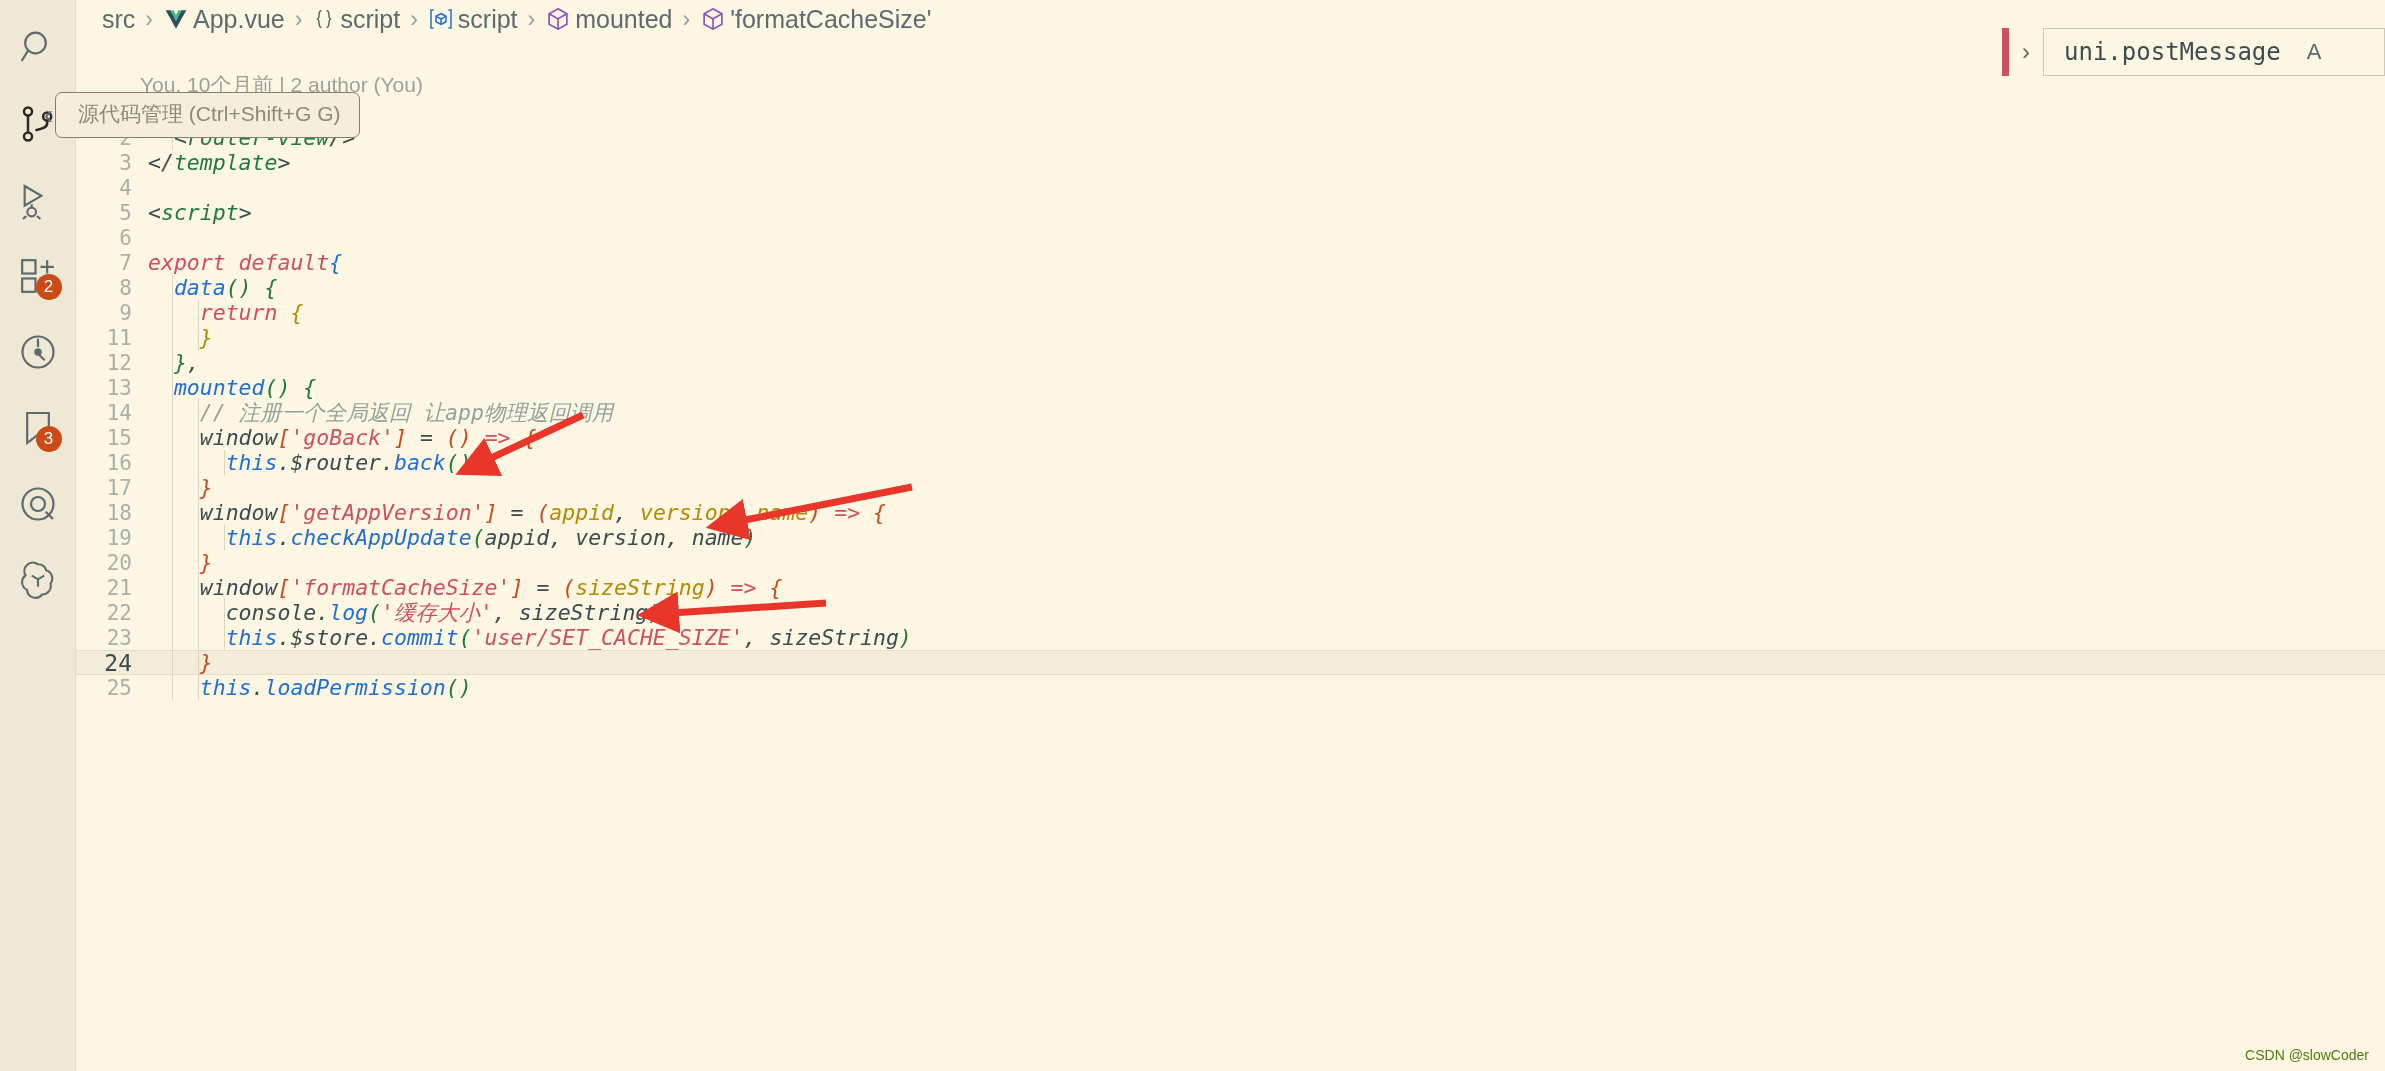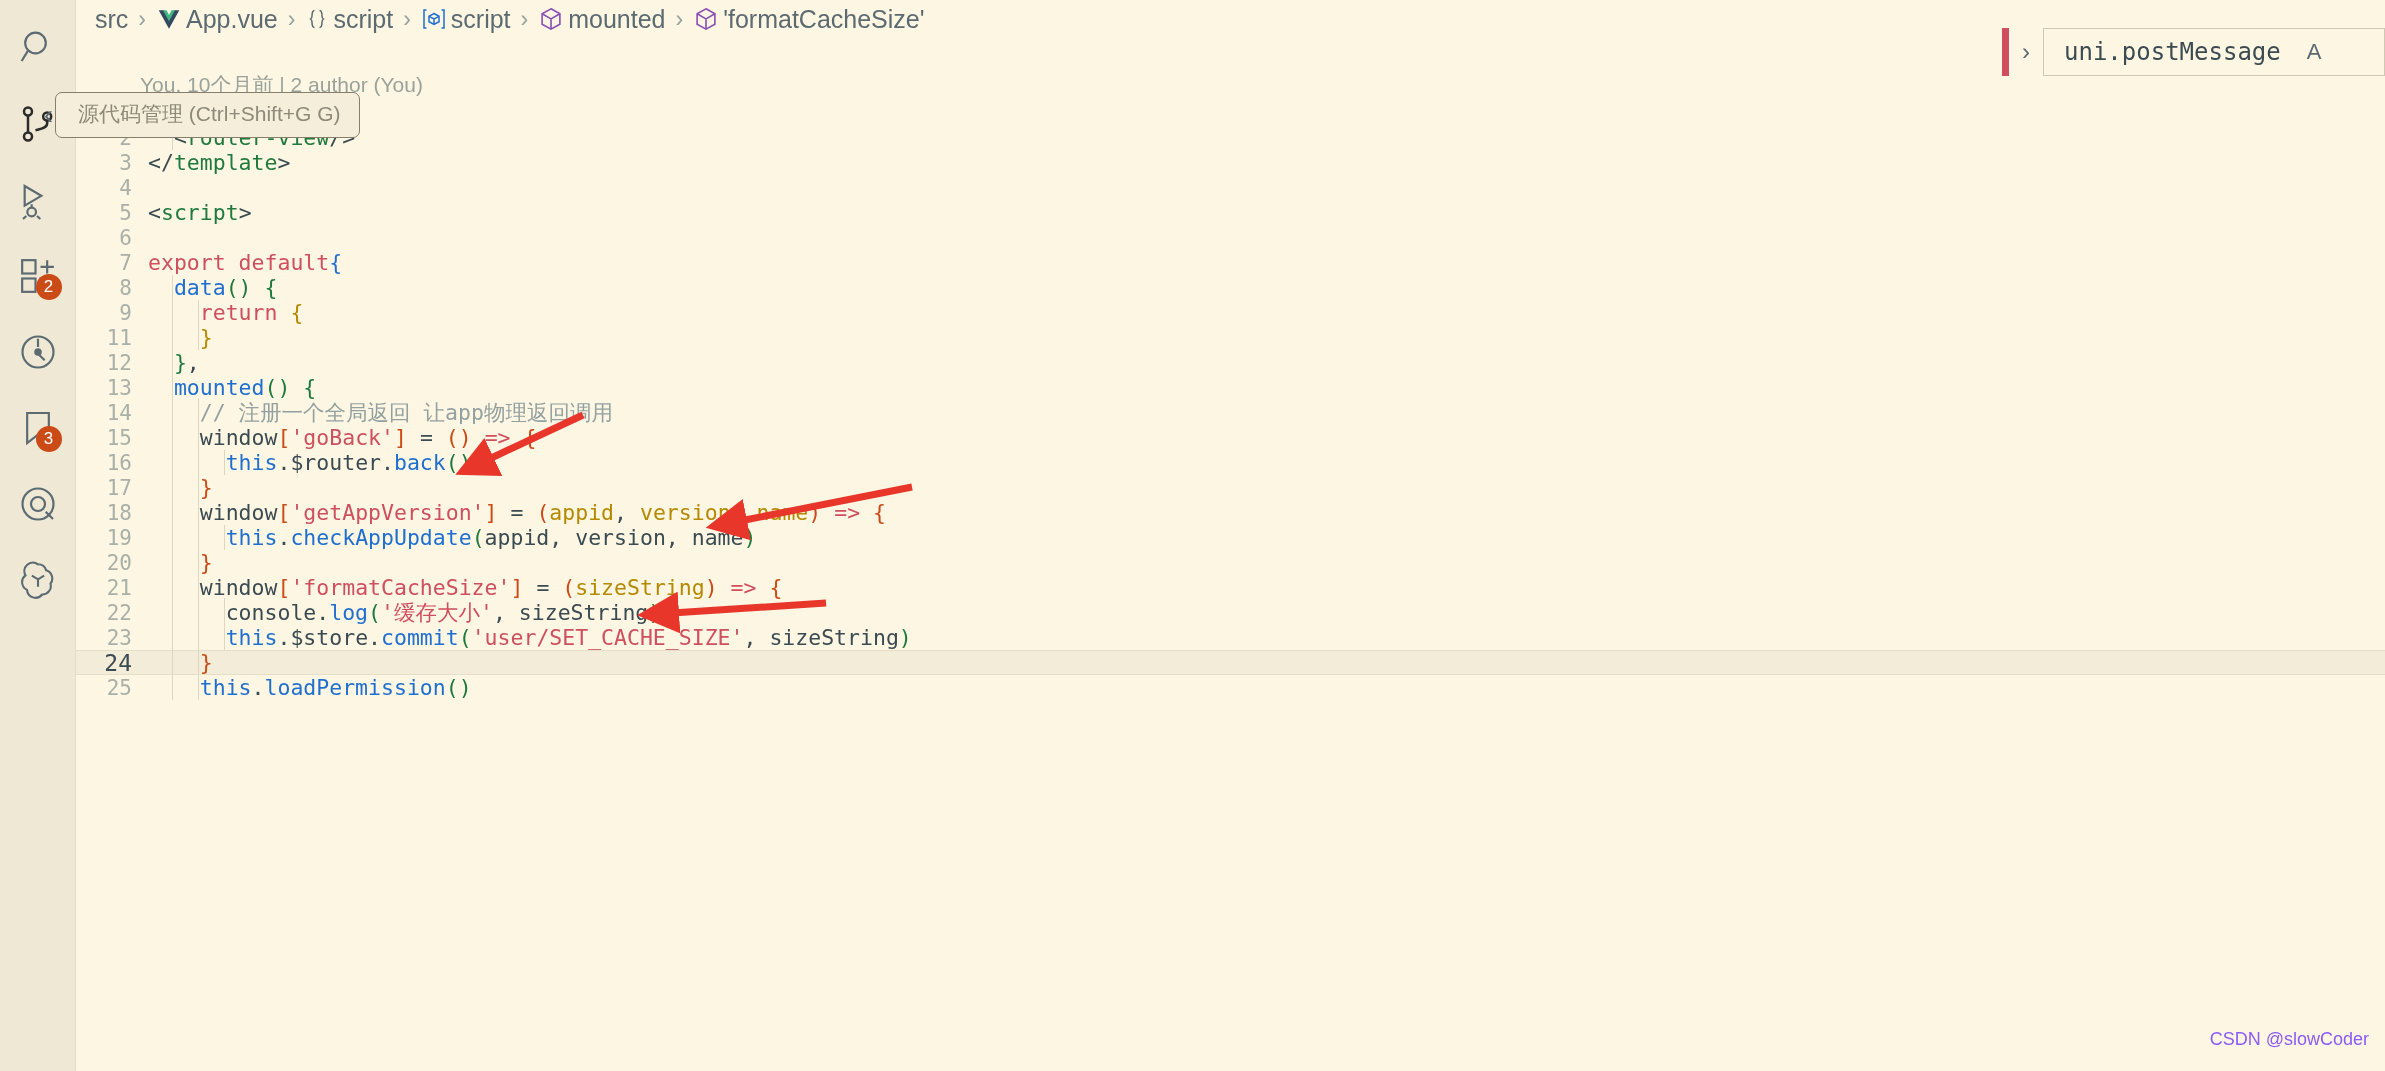--- a/index.html
+++ b/index.html
@@ -47,21 +47,21 @@
     box-sizing: border-box;
     padding: 0 5px;
   }
 
   
   .breadcrumb {
     position: absolute;
     left: 76px; top: 0;
     height: 38px;
     display: flex; align-items: center;
-    padding-left: 15px;
+    padding-left: 22px;
     font-size: 25px;
     color: #5c6a72;
     font-family: "Liberation Sans", sans-serif;
     white-space: nowrap;
   }
   .bc-item { display: flex; align-items: center; cursor: pointer; }
   .bc-label { margin-left: 4px; }
   .bc-sep { margin: 0 10px; color: #93a1a1; font-size: 23px; }
   .bc-icon { display: inline-flex; align-items: center; }
 
@@ -98,21 +98,21 @@
     width: 72px;
     text-align: right;
     padding-right: 16px;
     box-sizing: border-box;
     color: #a8b0a8;
     font-family: "DejaVu Sans Mono", monospace;
     font-size: 21px;
     flex: none;
   }
   .gutter.current { color: #3b4b52; font-size: 23px; }
-  .code { flex: 1; color: #3b4b52; position: relative; }
+  .code { flex: 1; color: #3b4b52; position: relative; font-style: italic; }
   .line.highlight {
     background: #f2ecd8;
     box-shadow: inset 0 1px 0 #e6dfc7, inset 0 -1px 0 #e6dfc7;
   }
 
   
   .ig {
     position: absolute; top: 0; bottom: 0;
     width: 1px; background: #ded7c0;
   }
@@ -203,23 +203,23 @@
     font-family: "Liberation Sans", sans-serif;
     font-size: 22px;
   }
 
   
   .arrows { position: absolute; left: 0; top: 0; width: 2385px; height: 1071px; pointer-events: none; z-index: 60; }
 
   
   .watermark {
     position: absolute;
-    right: 16px; bottom: 21px;
-    color: #8b5cf6;
-    font-size: 18px;
+    right: 16px; bottom: 8px;
+    color: #4d7c0f;
+    font-size: 14px;
     font-family: "Liberation Sans", sans-serif;
     z-index: 50;
   }
 </style>
 </head>
 <body>
 
 <div id="root">
 
   <div class="activitybar">

